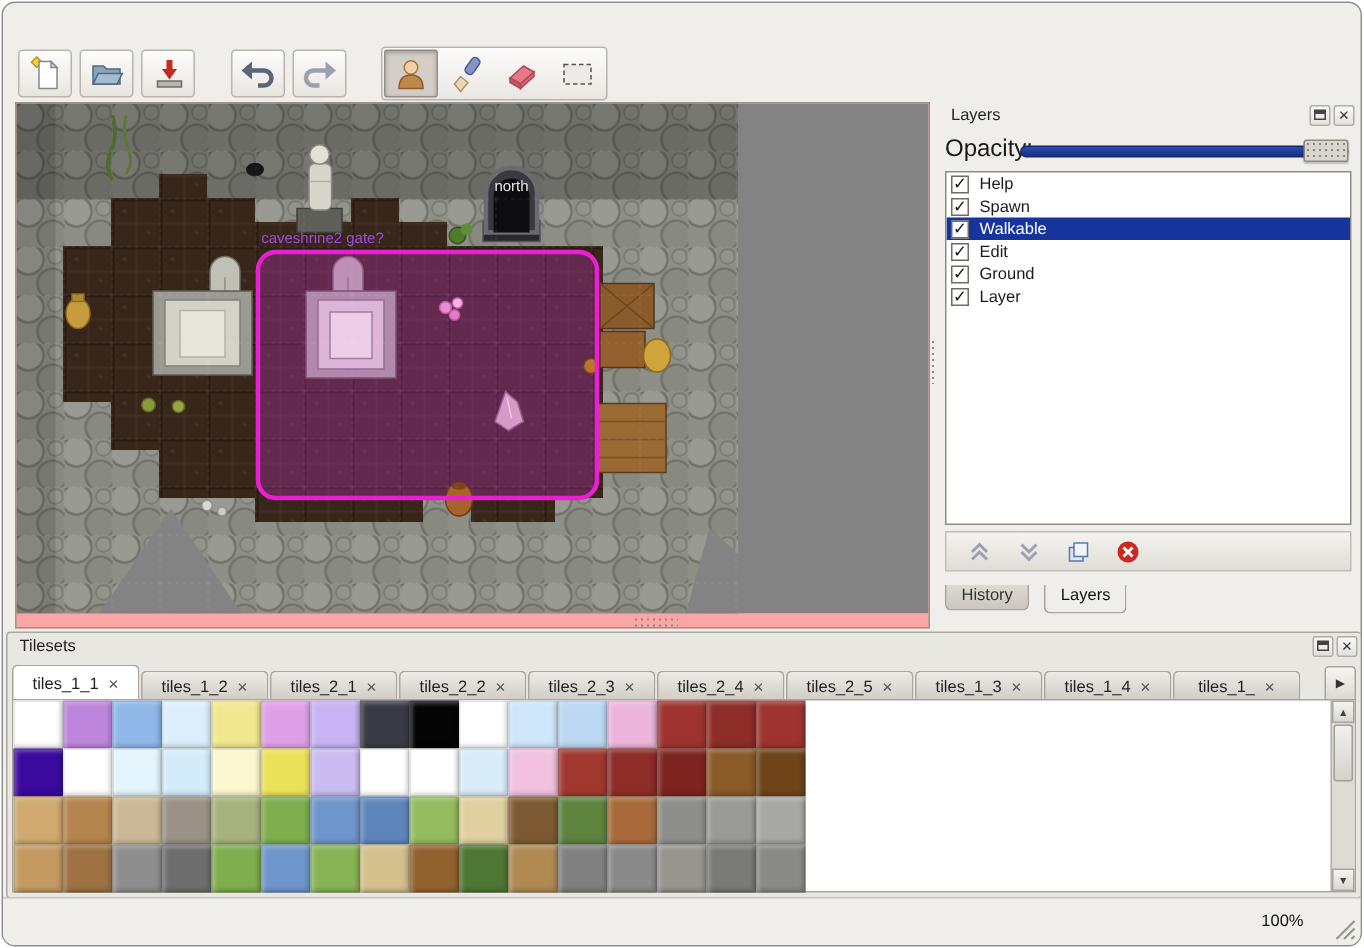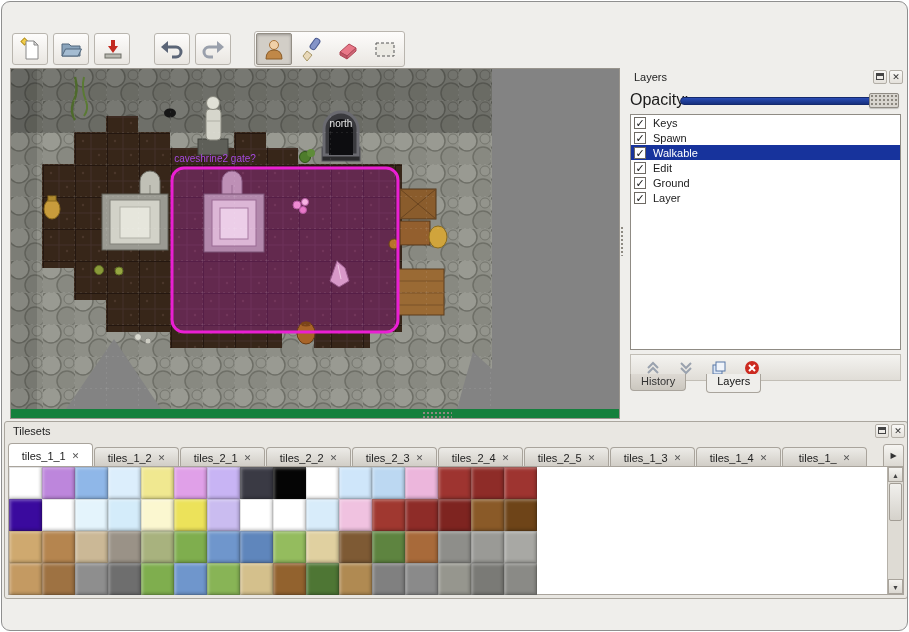--- a/index.html
+++ b/index.html
@@ -14,21 +14,21 @@
 
   
   .toolbar{position:absolute;left:10px;top:28px;right:8px;height:38px;display:flex;align-items:center;gap:5px}
   .tb{width:36px;height:32px;border:1px solid #b9b5ae;background:linear-gradient(#fdfcfb,#e9e6e1);border-radius:3px;display:flex;align-items:center;justify-content:center;padding:0;cursor:default}
   .tool-group{display:flex;margin-left:18px;border:1px solid #b9b5ae;background:linear-gradient(#fdfcfb,#eae7e2);border-radius:3px;padding:1px;gap:1px}
   .tool-group .tb{border:1px solid transparent;background:transparent;box-shadow:none}
   .tb.pressed{background:#d2cec7;border:1px solid #938e85;box-shadow:inset 0 1px 3px rgba(0,0,0,.28);border-radius:2px}
   .toolbar .gap{width:14px}
 
   
-  .map-view{position:absolute;left:8px;top:66px;width:610px;height:351px;background:#15803d;border:1px solid #98948d}
+  .map-view{position:absolute;left:8px;top:66px;width:610px;height:351px;background:#fca5a5;border:1px solid #98948d}
   .map-view svg{display:block}
 
   
   .hsplit-grip{position:absolute;left:420px;top:409px;width:30px;height:8px;background-image:radial-gradient(#8e8a82 30%,transparent 32%);background-size:4px 4px;border-radius:2px}
   .vsplit-grip{position:absolute;left:618px;top:224px;width:5px;height:30px;background-image:radial-gradient(#8e8a82 30%,transparent 32%);background-size:4px 4px;border-radius:2px}
 
   
   .dock-header{position:absolute;left:0;top:0;right:0;height:18px;font-size:11px;color:#222}
   .dock-title{position:absolute;left:8px;top:3px}
   .dock-btn{position:absolute;top:2px;width:14px;height:14px;border:1px solid #b2aea6;border-radius:2px;background:linear-gradient(#faf9f7,#e4e1db);text-align:center;font-size:9px;line-height:12px;color:#333;cursor:default}
@@ -40,21 +40,21 @@
   .opacity-row .op-label{width:50px}
   .slider{position:relative;flex:1;height:16px}
   .slider-track{position:absolute;left:0;right:0;top:5px;height:8px;background:linear-gradient(#2a4cb4,#16307e);border:1px solid #14296c;border-radius:4px}
   .slider-handle{position:absolute;right:0;top:1px;width:30px;height:15px;background-color:#d8d5cf;background-image:radial-gradient(#8a867e 28%,transparent 30%);background-size:4px 4px;border:1px solid #8f8b84;border-radius:2px;box-shadow:0 1px 1px rgba(0,0,0,.2)}
   .layers-list{position:absolute;left:4px;top:46px;width:271px;height:236px;background:#fff;border:1px solid #8f8b84;overflow:hidden;font-size:11px}
   .layer-row{display:flex;align-items:center;height:15px;padding-left:3px;gap:7px}
   .layer-row.selected{background:#17339c;color:#fff}
   .checkbox{width:12px;height:12px;border:1px solid #6e6a64;background:#fff;font-size:11px;line-height:10px;text-align:center;color:#111;flex:none;font-weight:bold}
   .layers-toolbar{position:absolute;left:4px;top:286px;width:271px;height:27px;border:1px solid #c2beb6;background:linear-gradient(#f4f3f0,#e0ddd7);display:flex;align-items:center;gap:13px;padding-left:12px}
   .lt-btn{width:20px;height:20px;border:none;background:transparent;display:flex;align-items:center;justify-content:center;padding:0;cursor:default}
-  .dock-tabs{position:absolute;left:4px;bottom:16px;height:20px;display:flex;align-items:flex-start;gap:20px}
+  .dock-tabs{position:absolute;left:4px;bottom:0;height:20px;display:flex;align-items:flex-start;gap:10px}
   .dock-tab{height:17px;padding:1px 10px 0;font-size:11px;background:linear-gradient(#ddd9d3,#cbc7bf);border:1px solid #a9a49c;border-top:none;border-radius:0 0 4px 4px;color:#333;cursor:default}
   .dock-tab.active{height:19px;background:#efeeeb;color:#111}
 
   
   .tilesets-dock{position:absolute;left:2px;top:419px;width:904px;height:178px;border:1px solid #aaa69e;border-radius:3px;background:#e9e7e2}
   .ts-tabbar{position:absolute;left:3px;top:21px;right:26px;height:24px;display:flex;align-items:flex-end;overflow:hidden}
   .ts-tab{flex:none;width:85px;height:20px;display:flex;align-items:center;justify-content:center;gap:6px;font-size:11px;background:linear-gradient(#ecebe7,#d0ccc5);border:1px solid #a9a49c;border-bottom:none;border-radius:4px 4px 0 0;margin-right:1px;color:#222;cursor:default;white-space:nowrap}
   .ts-tab.active{height:24px;background:#ffffff}
   .ts-close{font-size:9px;color:#555;line-height:10px}
   .ts-scroll{position:absolute;right:3px;top:22px;width:21px;height:23px;border:1px solid #a9a49c;background:linear-gradient(#f6f5f2,#dcd9d2);font-size:8px;color:#333;border-radius:3px 3px 0 0;cursor:default}
@@ -273,21 +273,21 @@
     <div class="opacity-row">
       <span class="op-label">Opacity:</span>
       <div class="slider">
         <div class="slider-track"></div>
         <div class="slider-handle"></div>
       </div>
     </div>
     <div class="layers-list">
         <div class="layer-row">
           <span class="checkbox">✓</span>
-          <span class="layer-label">Keys</span>
+          <span class="layer-label">Help</span>
         </div>
         <div class="layer-row">
           <span class="checkbox">✓</span>
           <span class="layer-label">Spawn</span>
         </div>
         <div class="layer-row selected">
           <span class="checkbox">✓</span>
           <span class="layer-label">Walkable</span>
         </div>
         <div class="layer-row">
@@ -450,14 +450,20 @@
           <div class="tile" style="background-color: rgb(138, 138, 134);"></div>
         </div>
       <div class="vscrollbar">
         <div class="sb-btn up"><span>▲</span></div>
         <div class="sb-thumb"></div>
         <div class="sb-btn down"><span>▼</span></div>
       </div>
     </div>
   </div>
 
+  <div class="statusbar">
+    <span class="zoom">100%</span>
+    <svg class="resize-grip" width="15" height="15">
+      <path d="M14 2 L2 14 M14 7 L7 14 M14 12 L12 14" stroke="#9a968e" stroke-width="1.5"></path>
+    </svg>
+  </div>
 
 </div>
 
 </body></html>

